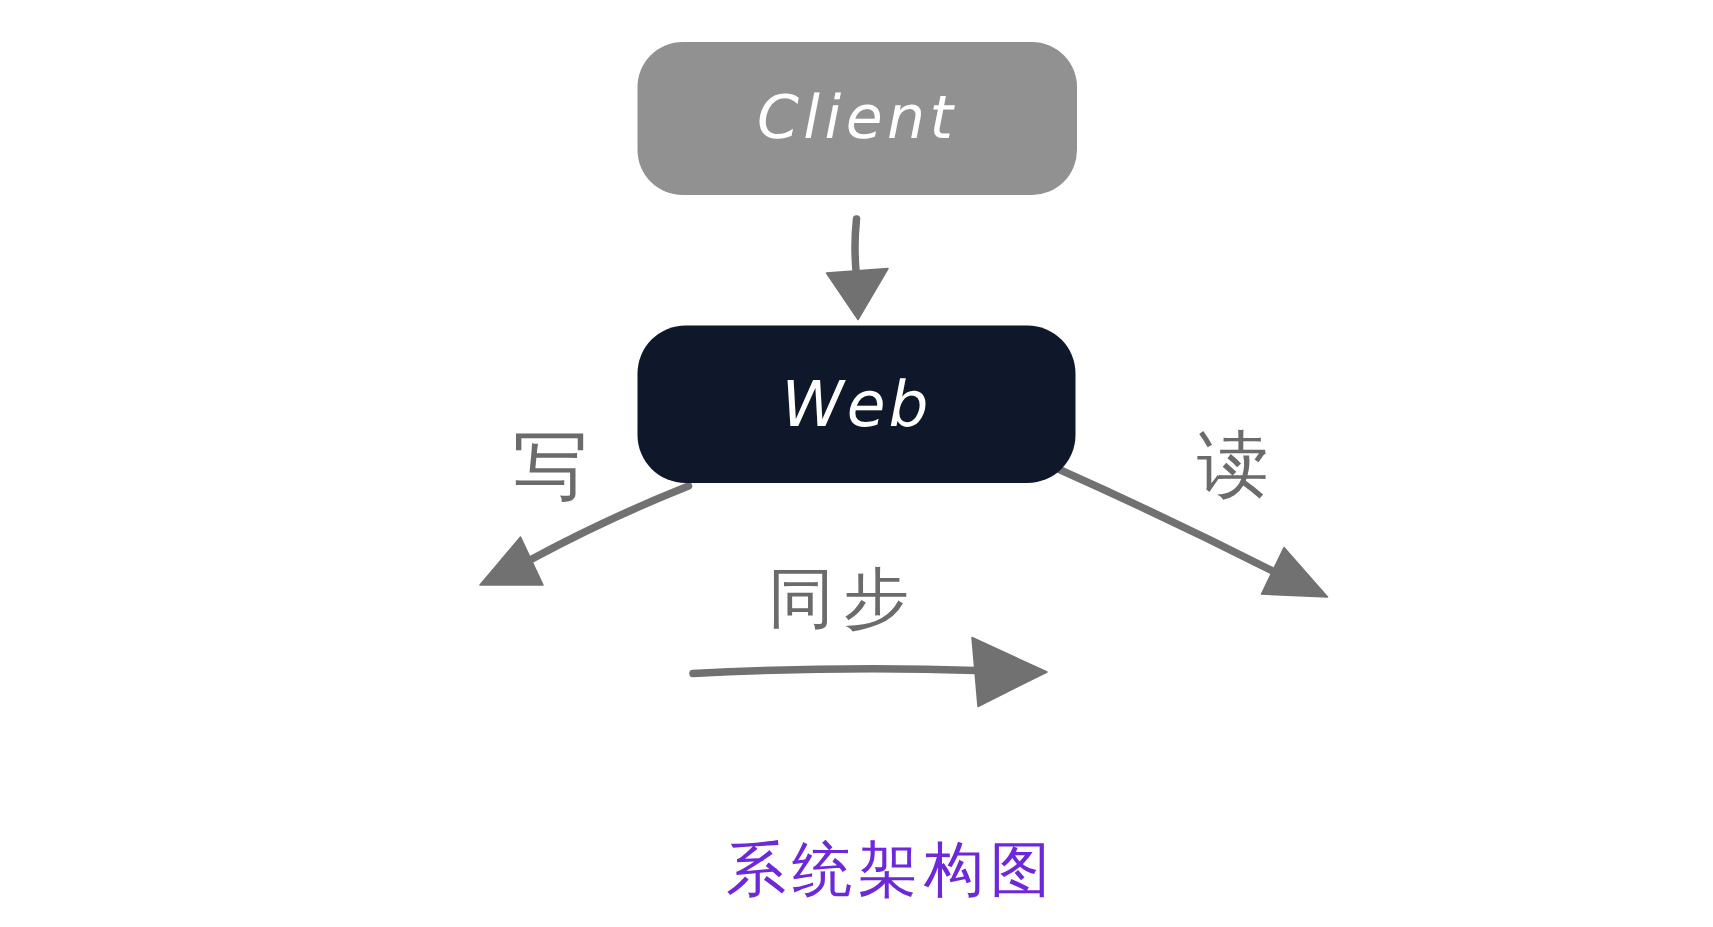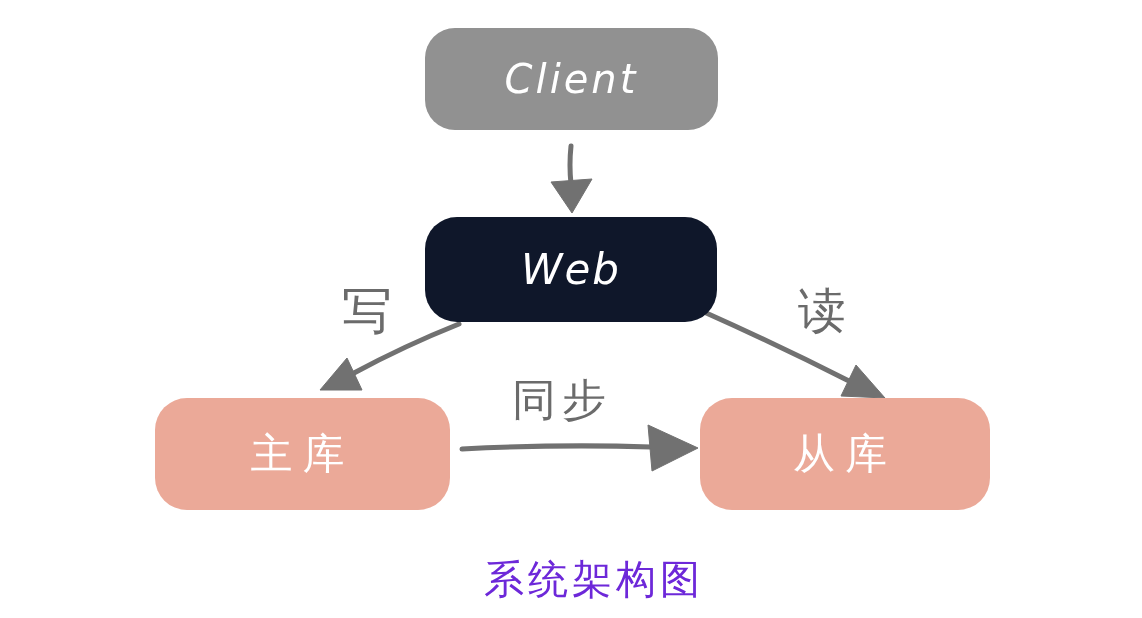--- a/index.html
+++ b/index.html
@@ -125,27 +125,21 @@
   </svg>
 
   <div class="node node-client">
     <span>Client</span>
   </div>
 
   <div class="node node-web">
     <span>Web</span>
   </div>
 
-  <div class="node node-master">
-    <span>主库</span>
-  </div>
 
-  <div class="node node-slave">
-    <span>从库</span>
-  </div>
 
   <div class="edge-label label-write">写</div>
 
   <div class="edge-label label-read">读</div>
 
   <div class="edge-label label-sync">同步</div>
 
   <div class="diagram-title">系统架构图</div>
 
 </div>

